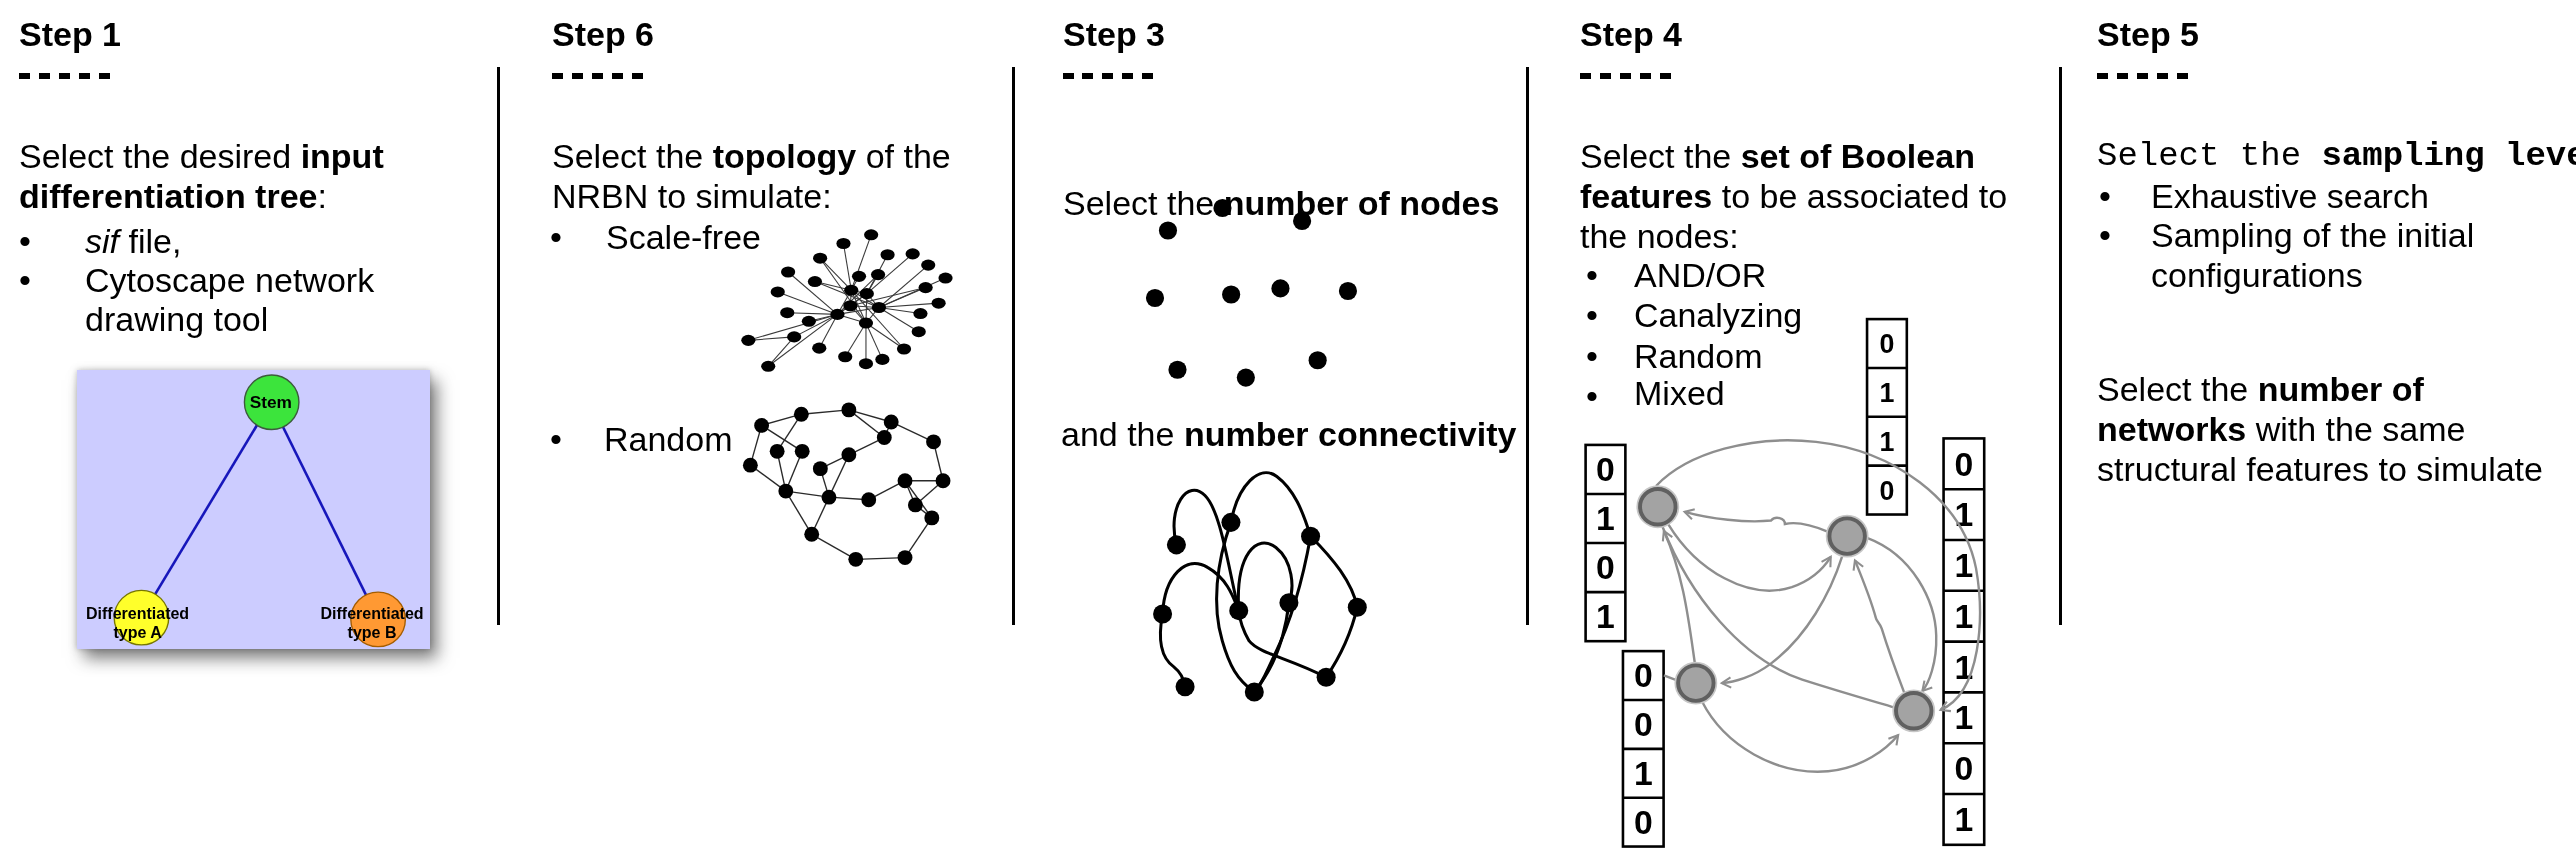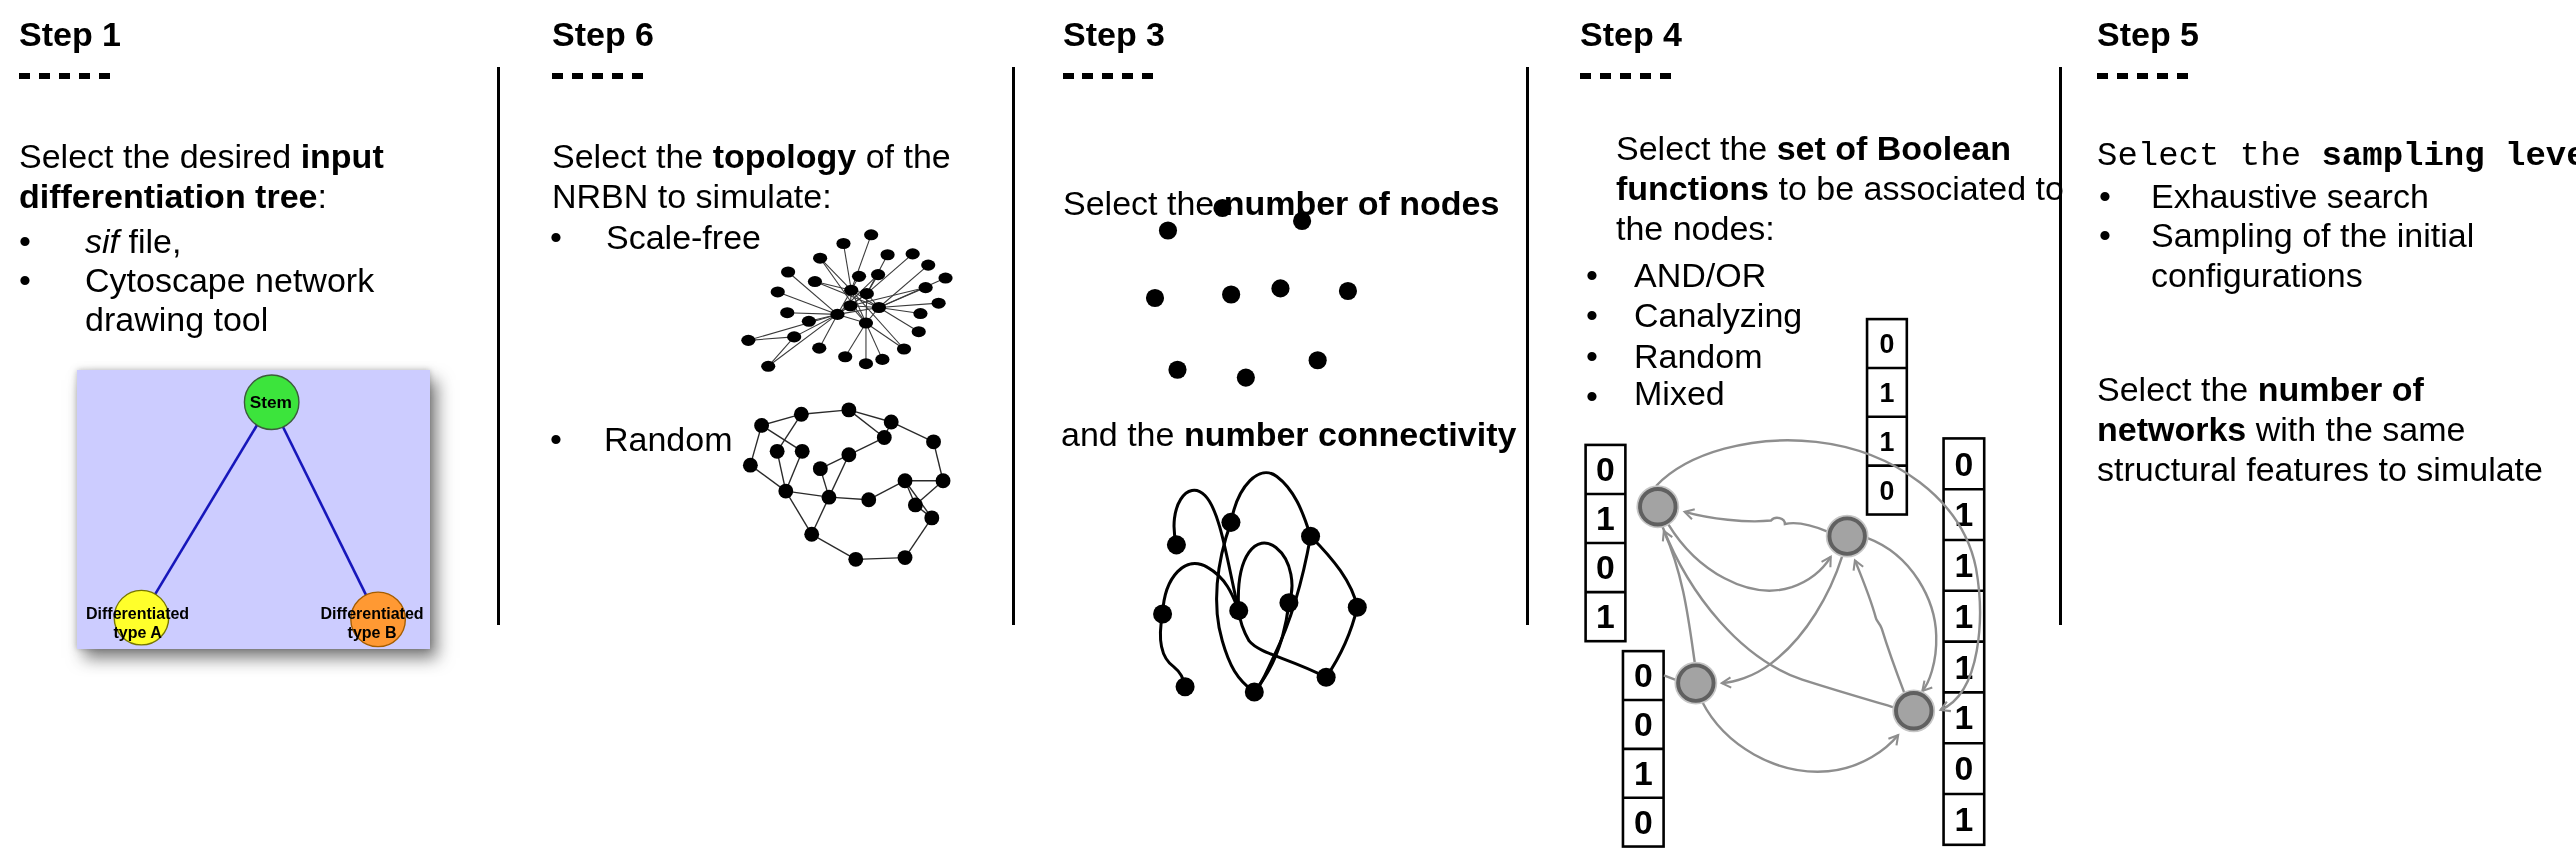--- a/index.html
+++ b/index.html
@@ -59,21 +59,21 @@
 
 <div class="txt" style="left:552px;top:136px;">Select the <b>topology</b> of the<br>NRBN to simulate:</div>
 <div class="txt" style="left:550px;top:217px;">•</div>
 <div class="txt" style="left:606px;top:217px;">Scale-free</div>
 <div class="txt" style="left:550px;top:419px;">•</div>
 <div class="txt" style="left:604px;top:419px;">Random</div>
 
 <div class="txt" style="left:1063px;top:136px;margin-top:47px;">Select the <b>number of nodes</b></div>
 <div class="txt" style="left:1061px;top:414px;">and the <b>number connectivity</b></div>
 
-<div class="txt" style="left:1580px;top:128px;margin-left:36px;">Select the <b>set of Boolean</b><br><b>functions</b> to be associated to<br>the nodes:</div>
+<div class="txt" style="left:1580px;top:136px;">Select the <b>set of Boolean</b><br><b>features</b> to be associated to<br>the nodes:</div>
 <div class="txt" style="left:1586px;top:255px;">•</div>
 <div class="txt" style="left:1634px;top:255px;">AND/OR</div>
 <div class="txt" style="left:1586px;top:295px;">•</div>
 <div class="txt" style="left:1634px;top:295px;">Canalyzing</div>
 <div class="txt" style="left:1586px;top:336px;">•</div>
 <div class="txt" style="left:1634px;top:336px;">Random</div>
 <div class="txt" style="left:1586px;top:376px;">•</div>
 <div class="txt" style="left:1634px;top:373px;">Mixed</div>
 
 <div class="txt" style="left:2097px;top:136px;font-family:Liberation Mono, monospace;">Select the <b>sampling level</b>:</div>

